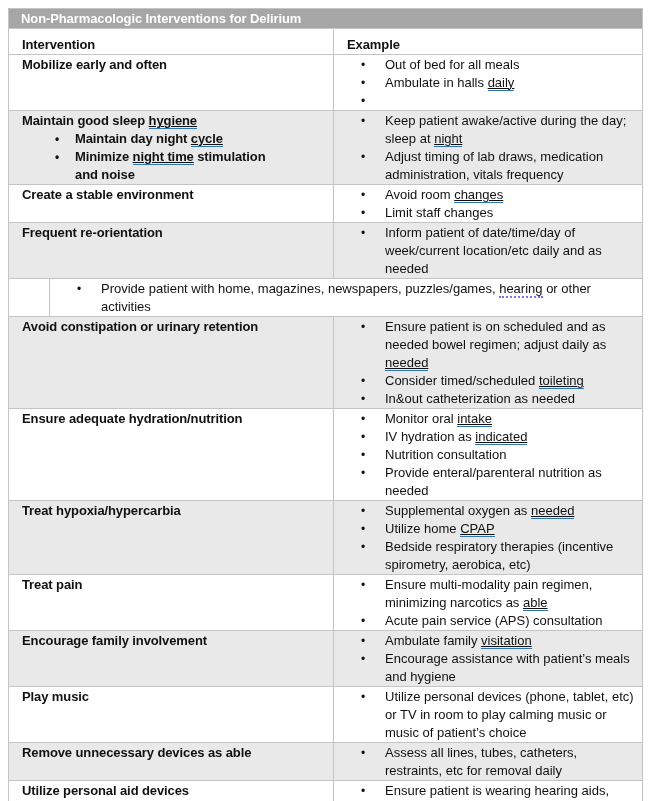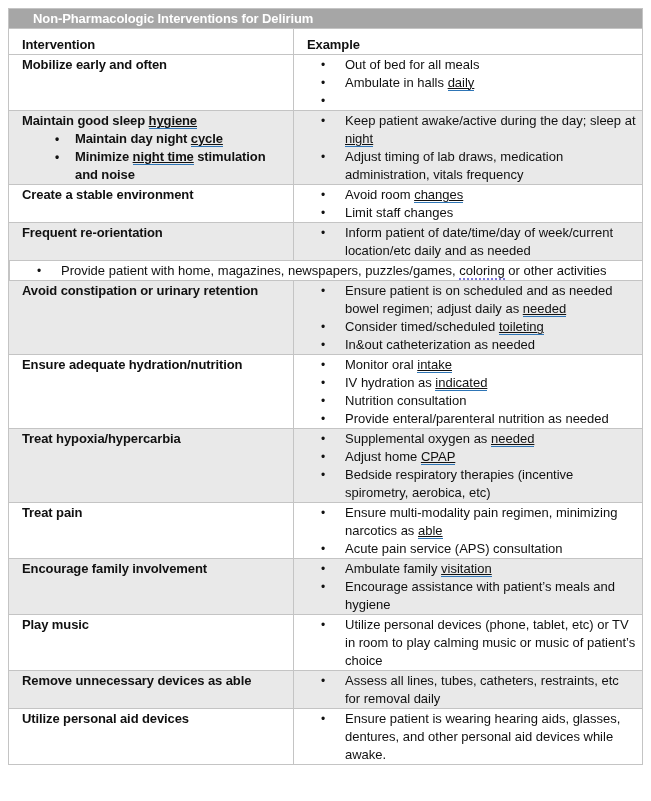--- a/index.html
+++ b/index.html
@@ -17,32 +17,32 @@
     border: 1px solid var(--border, #c4c4c4);
     background: #ffffff;
   }
   .title-bar {
     background: var(--title-bg, #a6a6a6);
     color: var(--title-text, #ffffff);
     font-size: 13px;
     font-weight: 700;
     line-height: 19px;
     height: 19px;
-    padding-left: 24px;
+    padding-left: 12px;
     letter-spacing: -0.1px;
     white-space: nowrap;
   }
   .header-row, .trow {
     display: flex;
     border-top: 1px solid var(--border, #c4c4c4);
     background: #ffffff;
   }
   .trow.shaded { background: var(--shade, #e9e9e9); }
   .col1 { flex: 0 0 284px; }
-  .col2 { flex: 1 1 auto; border-left: 1px solid var(--border, #c4c4c4); }
+  .col2 { flex: 1 1 auto; border-left: 1px solid var(--border, #c4c4c4); margin-left: 40px; }
   .hcell {
     font-size: 13px;
     font-weight: 700;
     line-height: 16px;
     padding: 8px 6px 1px 13px;
     letter-spacing: -0.1px;
   }
   .cell {
     font-size: 13px;
     line-height: 18px;
@@ -150,21 +150,21 @@
           <div class="bullet-item ex">
             <span class="b">•</span>
             <span class="bt"><span>Inform patient of date/time/day of week/current location/etc daily and as needed</span></span>
           </div>
         </div>
       </div>
       <div class="trow">
         <div class="col2 cell">
           <div class="bullet-item ex">
             <span class="b">•</span>
-            <span class="bt"><span>Provide patient with home, magazines, newspapers, puzzles/games, </span><span class="spell">coloring</span><span> or other activities</span></span>
+            <span class="bt"><span>Provide patient with home, magazines, newspapers, puzzles/games, </span><span class="spell">hearing</span><span> or other activities</span></span>
           </div>
         </div>
       </div>
       <div class="trow shaded">
         <div class="col1 cell">
           <div class="int-label"><span>Avoid constipation or urinary retention</span></div>
         </div>
         <div class="col2 cell">
           <div class="bullet-item ex">
             <span class="b">•</span>
@@ -207,21 +207,21 @@
         <div class="col1 cell">
           <div class="int-label"><span>Treat hypoxia/hypercarbia</span></div>
         </div>
         <div class="col2 cell">
           <div class="bullet-item ex">
             <span class="b">•</span>
             <span class="bt"><span>Supplemental oxygen as </span><span class="gram">needed</span></span>
           </div>
           <div class="bullet-item ex">
             <span class="b">•</span>
-            <span class="bt"><span>Adjust home </span><span class="gram">CPAP</span></span>
+            <span class="bt"><span>Utilize home </span><span class="gram">CPAP</span></span>
           </div>
           <div class="bullet-item ex">
             <span class="b">•</span>
             <span class="bt"><span>Bedside respiratory therapies (incentive spirometry, aerobica, etc)</span></span>
           </div>
         </div>
       </div>
       <div class="trow">
         <div class="col1 cell">
           <div class="int-label"><span>Treat pain</span></div>

